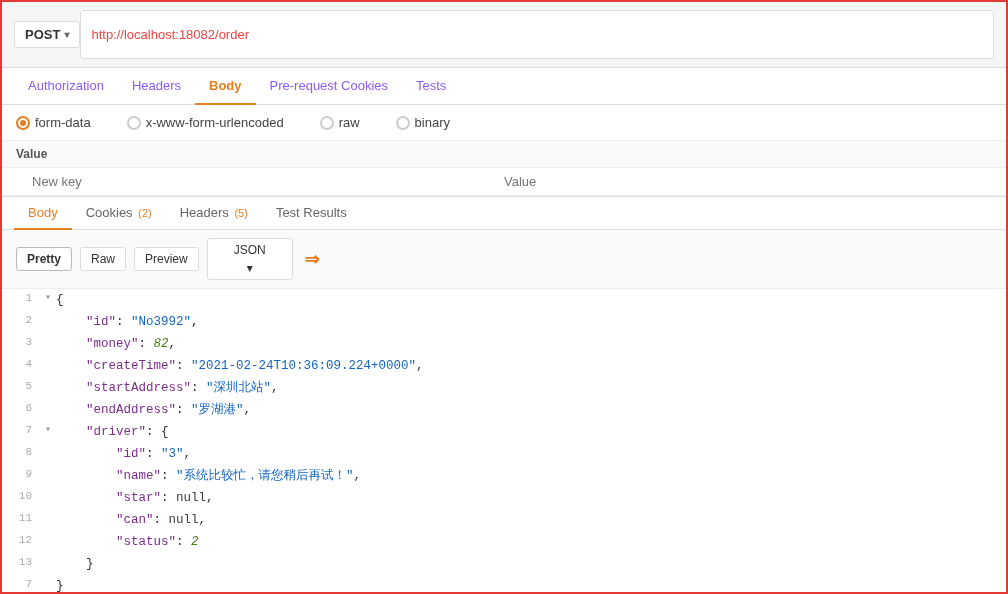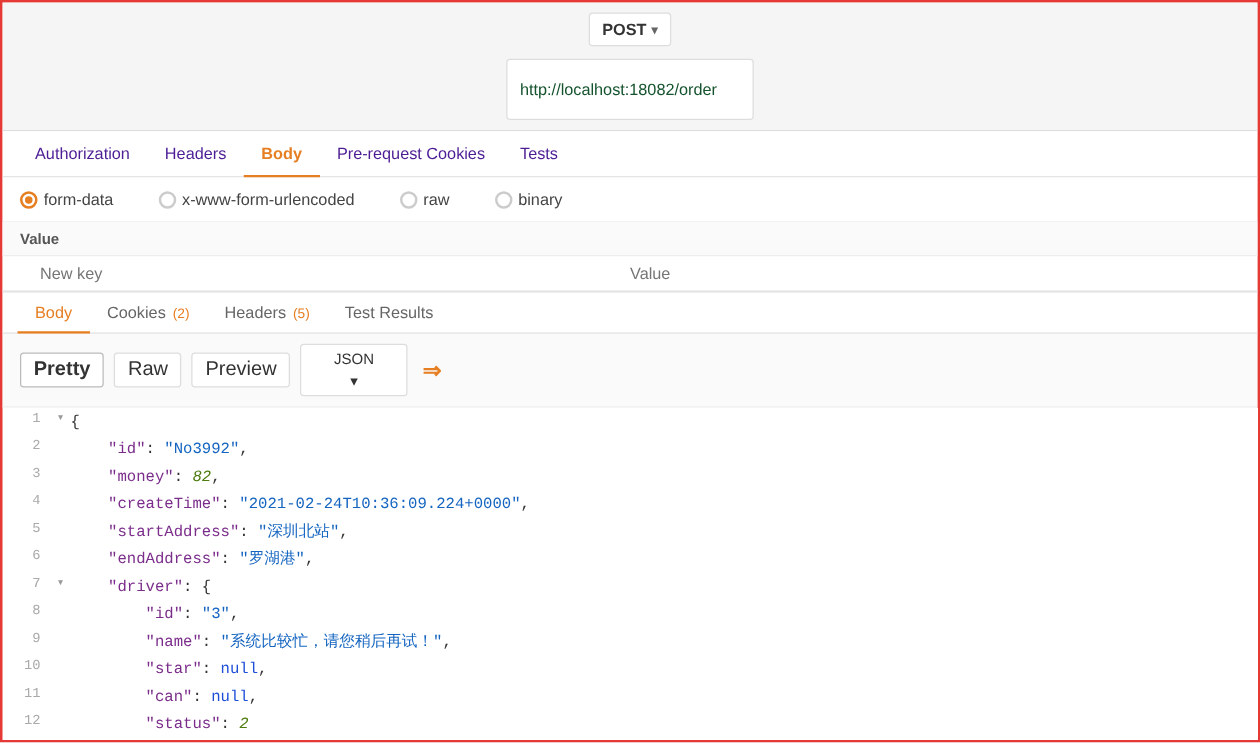--- a/index.html
+++ b/index.html
@@ -21,23 +21,21 @@
       flex-direction: column;
       overflow: hidden;
     }
     
     .top-bar {
       display: flex;
       align-items: center;
       background: #f5f5f5;
       border-bottom: 1px solid #ddd;
       padding: 8px 12px;
-      gap: 10px;
       min-height: 44px;
-      flex-direction: column;
     }
     .method-btn {
       display: flex;
       align-items: center;
       gap: 4px;
       font-weight: bold;
       font-size: 13px;
       color: #333;
       background: #fff;
       border: 1px solid #ddd;
@@ -48,35 +46,35 @@
     .method-btn .chevron {
       font-size: 10px;
       color: #666;
     }
     .url-bar {
       flex: 1;
       padding: 16px 10px;
       font-size: 13px;
       border: 1px solid #ddd;
       border-radius: 3px;
-      color: #14532d;
+      color: #ef4444;
       background: #fff;
     }
     
     .tabs-row {
       display: flex;
       align-items: flex-end;
       border-bottom: 1px solid #ddd;
       padding: 0 12px;
       background: #fff;
     }
     .tab-item {
       padding: 10px 14px;
       font-size: 13px;
-      color: #4c1d95;
+      color: #8b5cf6;
       cursor: pointer;
       border-bottom: 2px solid transparent;
       margin-bottom: -1px;
     }
     .tab-item.active {
       color: #e67e22;
       border-bottom: 2px solid #e67e22;
       font-weight: bold;
     }
     
@@ -190,21 +188,21 @@
     .json-viewer-header {
       display: flex;
       align-items: center;
       gap: 8px;
       padding: 8px 14px;
       background: #fafafa;
       border-bottom: 1px solid #eee;
     }
     .format-btn {
       padding: 4px 10px;
-      font-size: 16px;
+      font-size: 12px;
       border: 1px solid #ddd;
       border-radius: 3px;
       cursor: pointer;
       background: #fff;
       color: #333;
     }
     .format-btn.active {
       background: #fff;
       border-color: #bbb;
       font-weight: bold;
@@ -260,21 +258,21 @@
       padding-right: 2px;
     }
     .line-code {
       flex: 1;
       white-space: pre;
       color: #333;
     }
     .json-key { color: #7b2d8b; }
     .json-str { color: #1565c0; }
     .json-num { color: #4d7c0f; font-style: italic; }
-    .json-null { color: #1d4ed8; }
+    .json-null { color: #404040; }
     .json-brace { color: #333; }
   </style>
 </head>
 <body>
 
 <div class="container">
 
   <div class="top-bar">
     <button class="method-btn">
       <span>POST</span>

